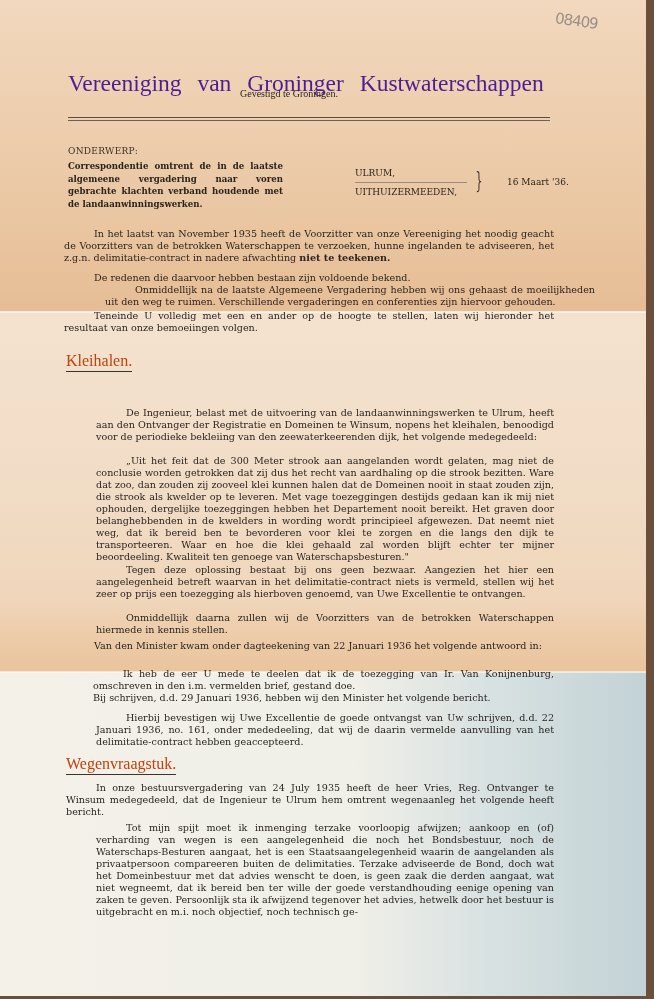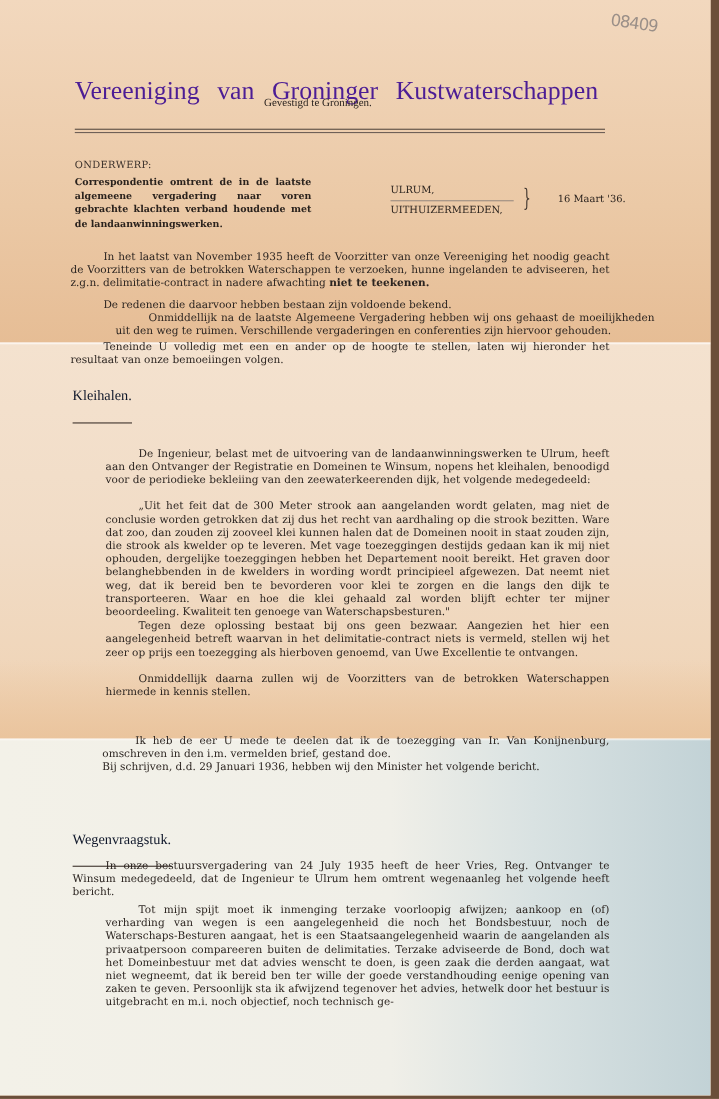--- a/index.html
+++ b/index.html
@@ -42,22 +42,22 @@
   .subject-label { position: absolute; left: 68px; top: 146px; font-size: 9px; color: #3a302a; letter-spacing: 0.3px; }
   .subject-text { position: absolute; left: 68px; top: 160px; width: 215px; font-size: 8.6px; line-height: 12.5px; font-weight: bold; text-align: justify; color: #2a221d; }
   .place-1 { position: absolute; left: 355px; top: 168px; font-size: 9px; color: #2a221d; }
   .place-rule { position: absolute; left: 355px; top: 182px; width: 112px; border-top: 1px solid #9b8c80; }
   .place-2 { position: absolute; left: 355px; top: 187px; font-size: 9px; color: #2a221d; }
   .brace { position: absolute; left: 472px; top: 170px; font-size: 22px; line-height: 22px; color: #3a302a; transform: scaleX(0.5); }
   .date { position: absolute; left: 483px; top: 177px; font-size: 9px; color: #2a221d; margin-left: 24px; }
   .para { position: absolute; font-size: 9.6px; line-height: 12px; text-align: justify; color: #2b2420; }
   .indent { text-indent: 30px; }
   .quote { position: absolute; font-size: 9.6px; line-height: 12px; text-align: justify; color: #2b2420; }
-  .section-heading { position: absolute; font-family: "Liberation Serif", serif; font-size: 13px; font-weight: normal; color: #0f172a;
-    border-bottom: 1.5px solid #3e332c; padding-bottom: 16px; }
+  .section-heading { position: absolute; font-family: "Liberation Serif", serif; font-size: 16px; font-weight: normal; color: #c2410c;
+    border-bottom: 1.5px solid #3e332c; padding-bottom: 1px; }
   b { font-weight: bold; }
 </style>
 </head>
 <body>
 
 <div class="page">
   <div class="band band-top"></div>
   <div class="band band-mid"></div>
   <div class="band band-mid2"></div>
   <div class="band band-bot"></div>
@@ -83,20 +83,22 @@
     <div class="para indent" style="left:64px; top:228px; width:490px;"><span>In het laatst van November 1935 heeft de Voorzitter van onze Vereeniging het noodig geacht de Voorzitters van de betrokken Waterschappen te verzoeken, hunne ingelanden te adviseeren, het z.g.n. delimitatie-contract in nadere afwachting </span><b>niet te teekenen.</b></div>
     <div class="para indent" style="left:64px; top:272px; width:490px;">De redenen die daarvoor hebben bestaan zijn voldoende bekend.</div>
     <div class="para indent" style="left:64px; top:284px; width:490px;margin-left:41px;">Onmiddellijk na de laatste Algemeene Vergadering hebben wij ons gehaast de moeilijkheden uit den weg te ruimen. Verschillende vergaderingen en conferenties zijn hiervoor gehouden.</div>
     <div class="para indent" style="left:64px; top:310px; width:490px;">Teneinde U volledig met een en ander op de hoogte te stellen, laten wij hieronder het resultaat van onze bemoeiingen volgen.</div>
 
     <div class="section-heading" style="left:66px; top:352px;">Kleihalen.</div>
     <div class="quote indent" style="left:96px; top:407px; width:458px;">De Ingenieur, belast met de uitvoering van de landaanwinningswerken te Ulrum, heeft aan den Ontvanger der Registratie en Domeinen te Winsum, nopens het kleihalen, benoodigd voor de periodieke bekleiing van den zeewaterkeerenden dijk, het volgende medegedeeld:</div>
     <div class="quote indent" style="left:96px; top:455px; width:458px;">„Uit het feit dat de 300 Meter strook aan aangelanden wordt gelaten, mag niet de conclusie worden getrokken dat zij dus het recht van aardhaling op die strook bezitten. Ware dat zoo, dan zouden zij zooveel klei kunnen halen dat de Domeinen nooit in staat zouden zijn, die strook als kwelder op te leveren. Met vage toezeggingen destijds gedaan kan ik mij niet ophouden, dergelijke toezeggingen hebben het Departement nooit bereikt. Het graven door belanghebbenden in de kwelders in wording wordt principieel afgewezen. Dat neemt niet weg, dat ik bereid ben te bevorderen voor klei te zorgen en die langs den dijk te transporteeren. Waar en hoe die klei gehaald zal worden blijft echter ter mijner beoordeeling. Kwaliteit ten genoege van Waterschapsbesturen."</div>
     <div class="quote indent" style="left:96px; top:612px; width:458px;">Onmiddellijk daarna zullen wij de Voorzitters van de betrokken Waterschappen hiermede in kennis stellen.</div>
     <div class="quote indent" style="left:96px; top:564px; width:458px;">Tegen deze oplossing bestaat bij ons geen bezwaar. Aangezien het hier een aangelegenheid betreft waarvan in het delimitatie-contract niets is vermeld, stellen wij het zeer op prijs een toezegging als hierboven genoemd, van Uwe Excellentie te ontvangen.</div>
+    <div class="para indent" style="left:64px; top:640px; width:490px;">Van den Minister kwam onder dagteekening van 22 Januari 1936 het volgende antwoord in:</div>
     <div class="quote indent" style="left:93px; top:668px; width:461px;">Ik heb de eer U mede te deelen dat ik de toezegging van Ir. Van Konijnenburg, omschreven in den i.m. vermelden brief, gestand doe.</div>
     <div class="para" style="left:93px; top:692px; width:461px;">Bij schrijven, d.d. 29 Januari 1936, hebben wij den Minister het volgende bericht.</div>
+    <div class="quote indent" style="left:96px; top:712px; width:458px;">Hierbij bevestigen wij Uwe Excellentie de goede ontvangst van Uw schrijven, d.d. 22 Januari 1936, no. 161, onder mededeeling, dat wij de daarin vermelde aanvulling van het delimitatie-contract hebben geaccepteerd.</div>
 
     <div class="section-heading" style="left:66px; top:755px;">Wegenvraagstuk.</div>
     <div class="para indent" style="left:66px; top:782px; width:488px;">In onze bestuursvergadering van 24 July 1935 heeft de heer Vries, Reg. Ontvanger te Winsum medegedeeld, dat de Ingenieur te Ulrum hem omtrent wegenaanleg het volgende heeft bericht.</div>
     <div class="quote indent" style="left:96px; top:822px; width:458px;">Tot mijn spijt moet ik inmenging terzake voorloopig afwijzen; aankoop en (of) verharding van wegen is een aangelegenheid die noch het Bondsbestuur, noch de Waterschaps-Besturen aangaat, het is een Staatsaangelegenheid waarin de aangelanden als privaatpersoon compareeren buiten de delimitaties. Terzake adviseerde de Bond, doch wat het Domeinbestuur met dat advies wenscht te doen, is geen zaak die derden aangaat, wat niet wegneemt, dat ik bereid ben ter wille der goede verstandhouding eenige opening van zaken te geven. Persoonlijk sta ik afwijzend tegenover het advies, hetwelk door het bestuur is uitgebracht en m.i. noch objectief, noch technisch ge-</div>
   </div>
 </div>
 
 </body></html>

